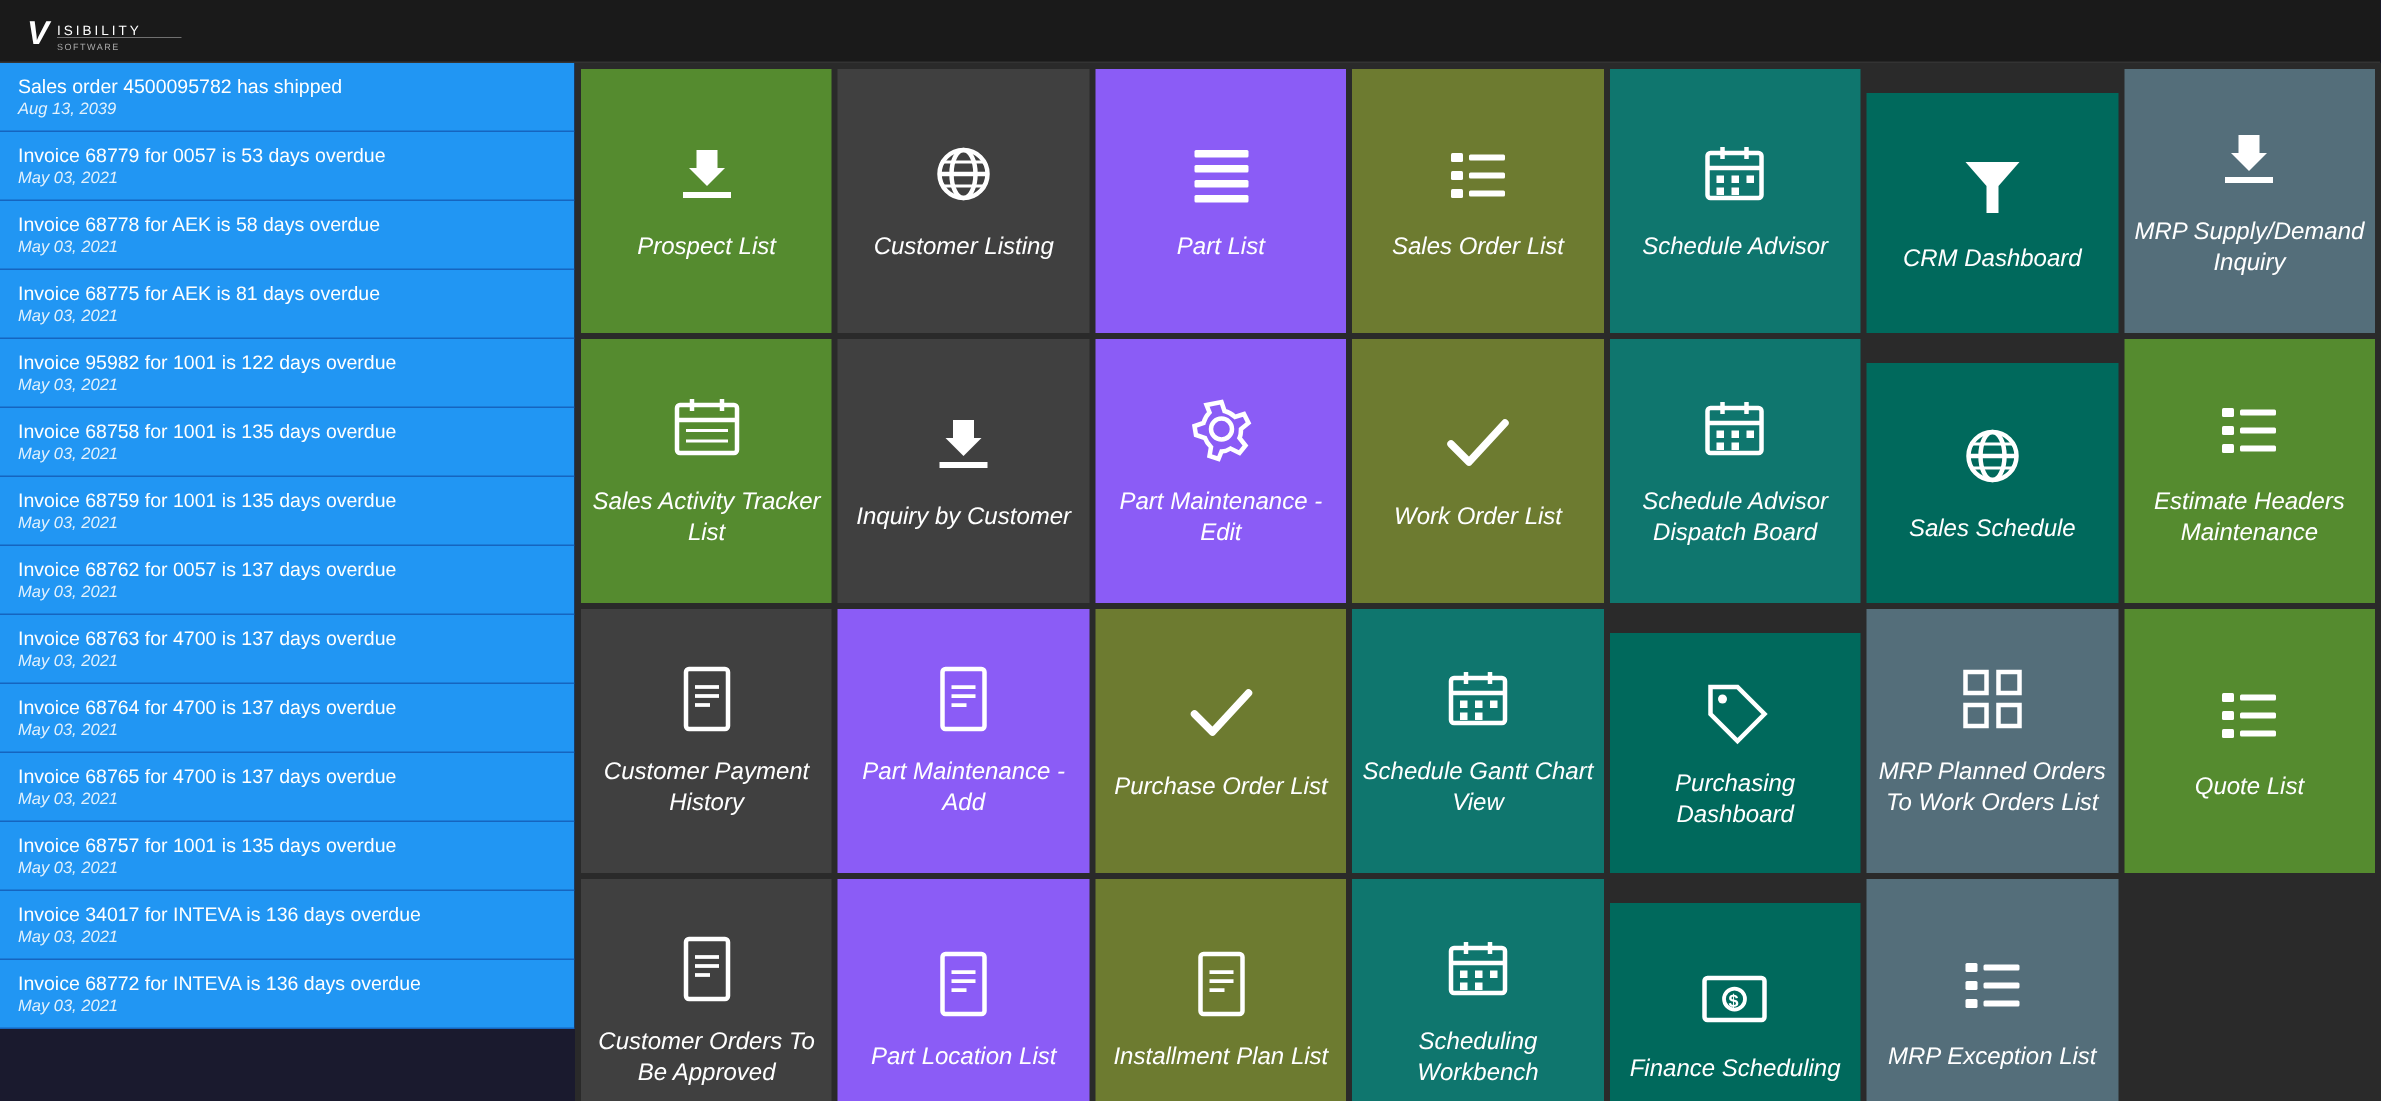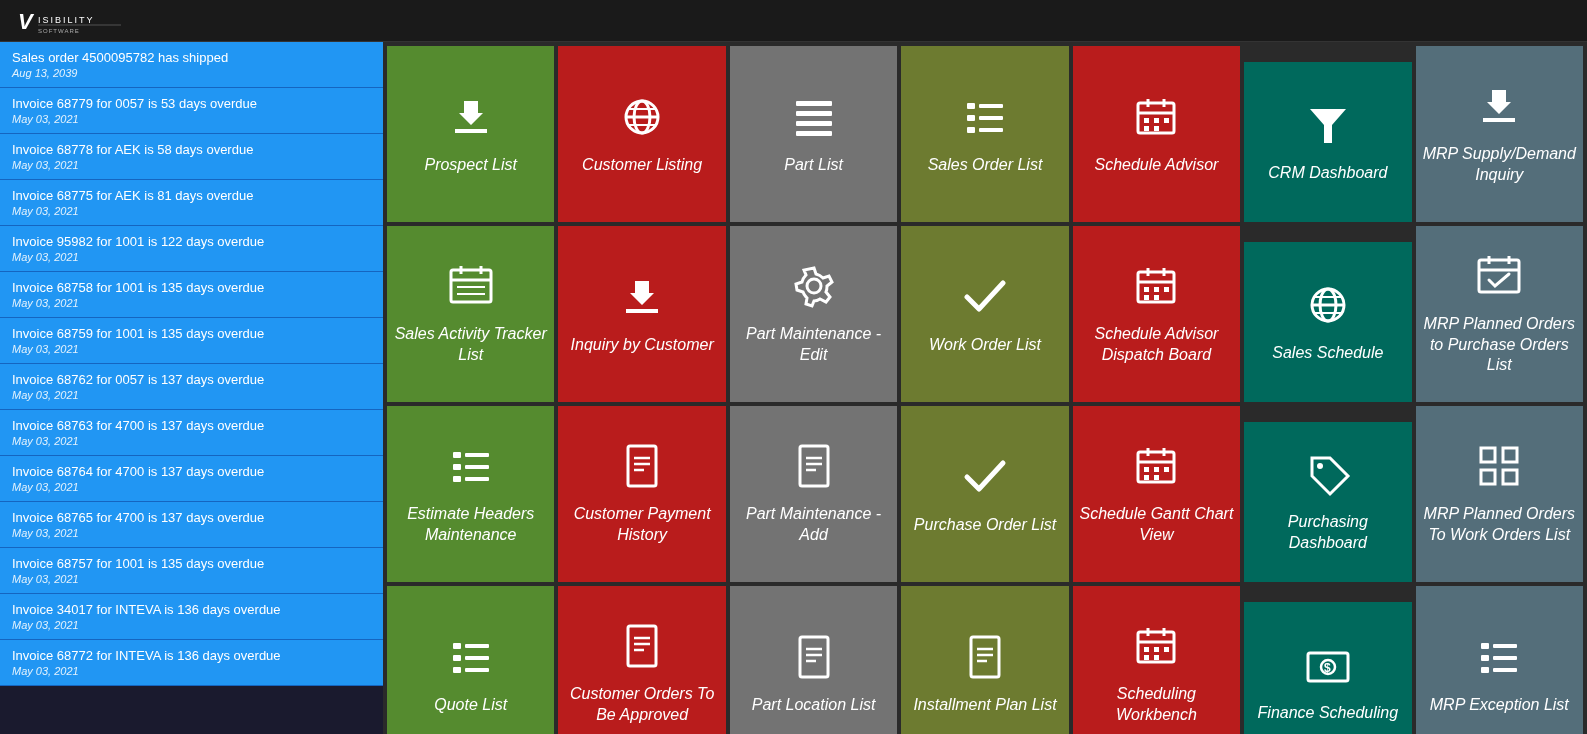--- a/index.html
+++ b/index.html
@@ -124,24 +124,24 @@
     .tile-label {
       font-size: 16px;
       color: #fff;
       font-weight: 500;
       line-height: 1.3;
       font-style: italic;
     }
 
     
     .tile-green { background: #558B2F; }
-    .tile-blue { background: #b91c1c; }
-    .tile-orange { background: #737373; }
+    .tile-blue { background: #404040; }
+    .tile-orange { background: #8b5cf6; }
     .tile-olive { background: #6D7B30; text-align: center; }
-    .tile-purple { background: #b91c1c; }
+    .tile-purple { background: #0f766e; }
     .tile-teal { background: #00695C; margin-top: 16px; }
     .tile-gray { background: #546E7A; }
 
     
     .tile-icon svg {
       width: 48px;
       height: 48px;
       fill: #fff;
     }
   </style>
@@ -342,30 +342,20 @@
       <div class="tile tile-teal">
     <div class="tile-icon"><svg viewBox="0 0 48 48">
             <circle cx="24" cy="24" r="16" fill="none" stroke="white" stroke-width="3"></circle>
             <ellipse cx="24" cy="24" rx="8" ry="16" fill="none" stroke="white" stroke-width="3"></ellipse>
             <line x1="8" y1="24" x2="40" y2="24" stroke="white" stroke-width="3"></line>
             <line x1="10" y1="16" x2="38" y2="16" stroke="white" stroke-width="2"></line>
             <line x1="10" y1="32" x2="38" y2="32" stroke="white" stroke-width="2"></line>
           </svg></div>
     <div class="tile-label">Sales Schedule</div>
   </div>
-      <div class="tile tile-gray">
-    <div class="tile-icon"><svg viewBox="0 0 48 48">
-            <rect x="4" y="8" width="40" height="32" rx="2" fill="none" stroke="white" stroke-width="3"></rect>
-            <line x1="4" y1="18" x2="44" y2="18" stroke="white" stroke-width="3"></line>
-            <line x1="14" y1="4" x2="14" y2="12" stroke="white" stroke-width="3"></line>
-            <line x1="34" y1="4" x2="34" y2="12" stroke="white" stroke-width="3"></line>
-            <polyline points="14,28 20,34 34,22" fill="none" stroke="white" stroke-width="3" stroke-linecap="round"></polyline>
-          </svg></div>
-    <div class="tile-label">MRP Planned Orders to Purchase Orders List</div>
-  </div>
       <div class="tile tile-green">
     <div class="tile-icon"><svg viewBox="0 0 48 48">
             <rect x="6" y="10" width="8" height="6" rx="1"></rect>
             <rect x="18" y="11" width="24" height="4" rx="1"></rect>
             <rect x="6" y="22" width="8" height="6" rx="1"></rect>
             <rect x="18" y="23" width="24" height="4" rx="1"></rect>
             <rect x="6" y="34" width="8" height="6" rx="1"></rect>
             <rect x="18" y="35" width="24" height="4" rx="1"></rect>
           </svg></div>
     <div class="tile-label">Estimate Headers Maintenance</div>

